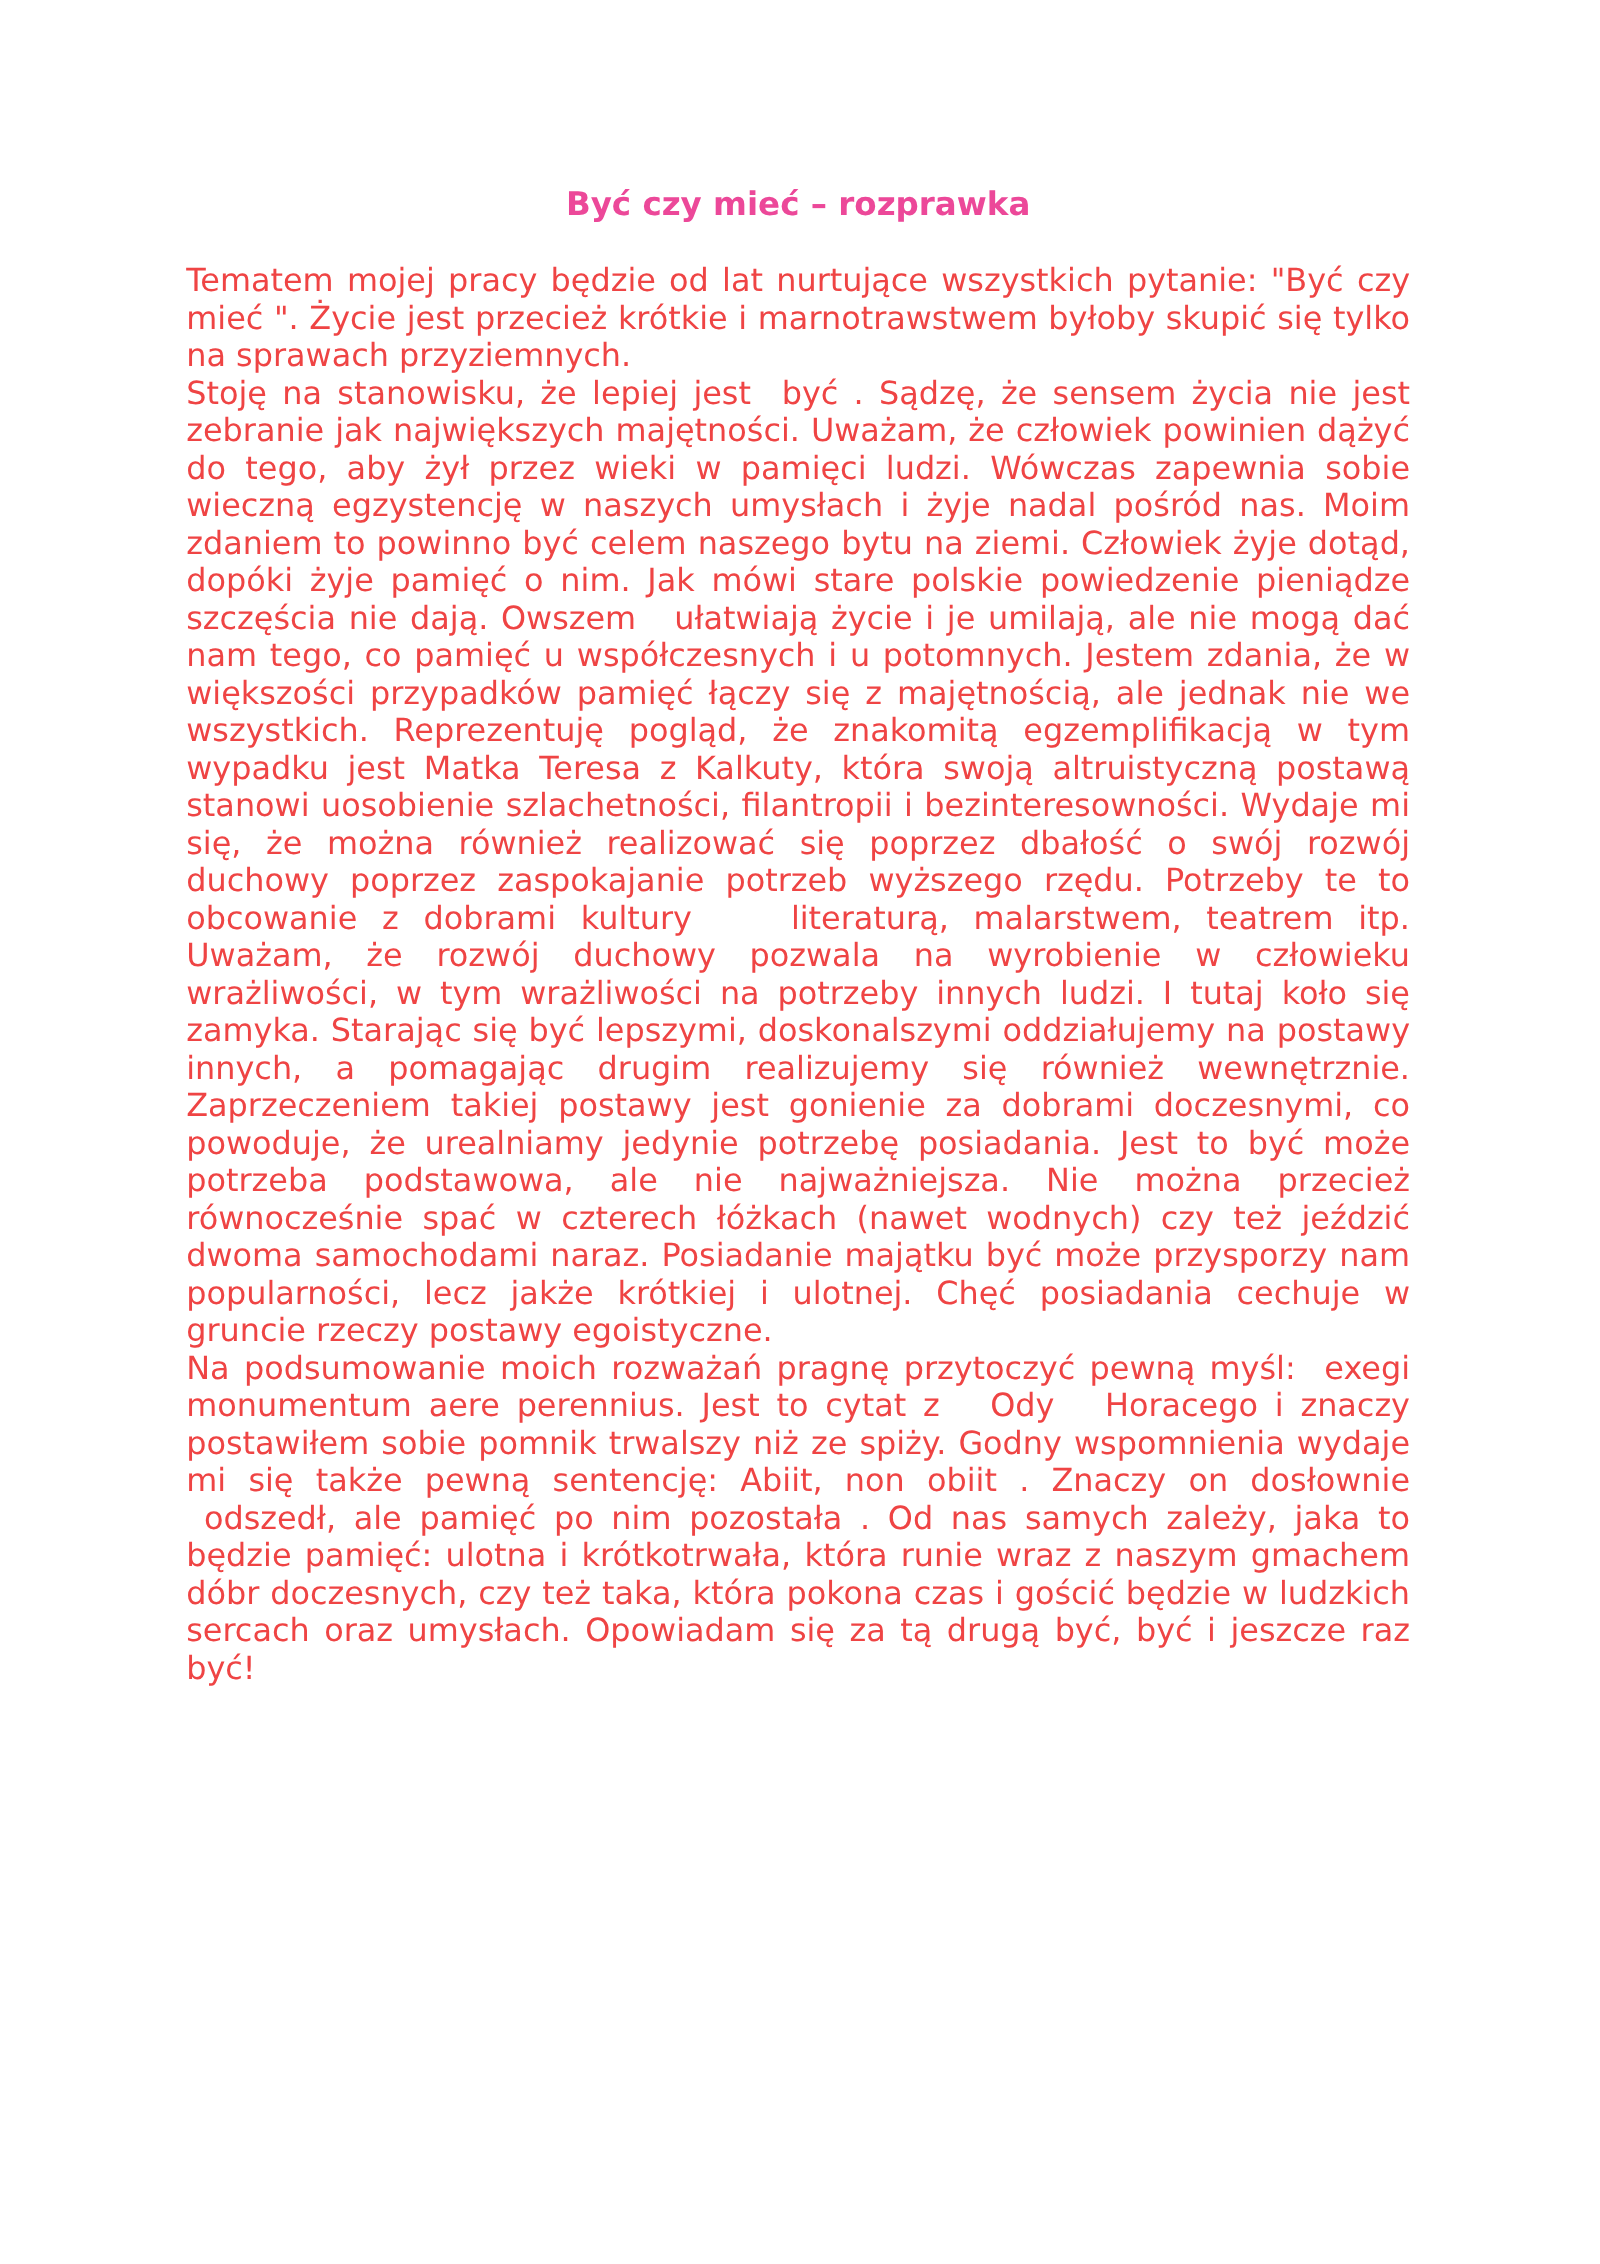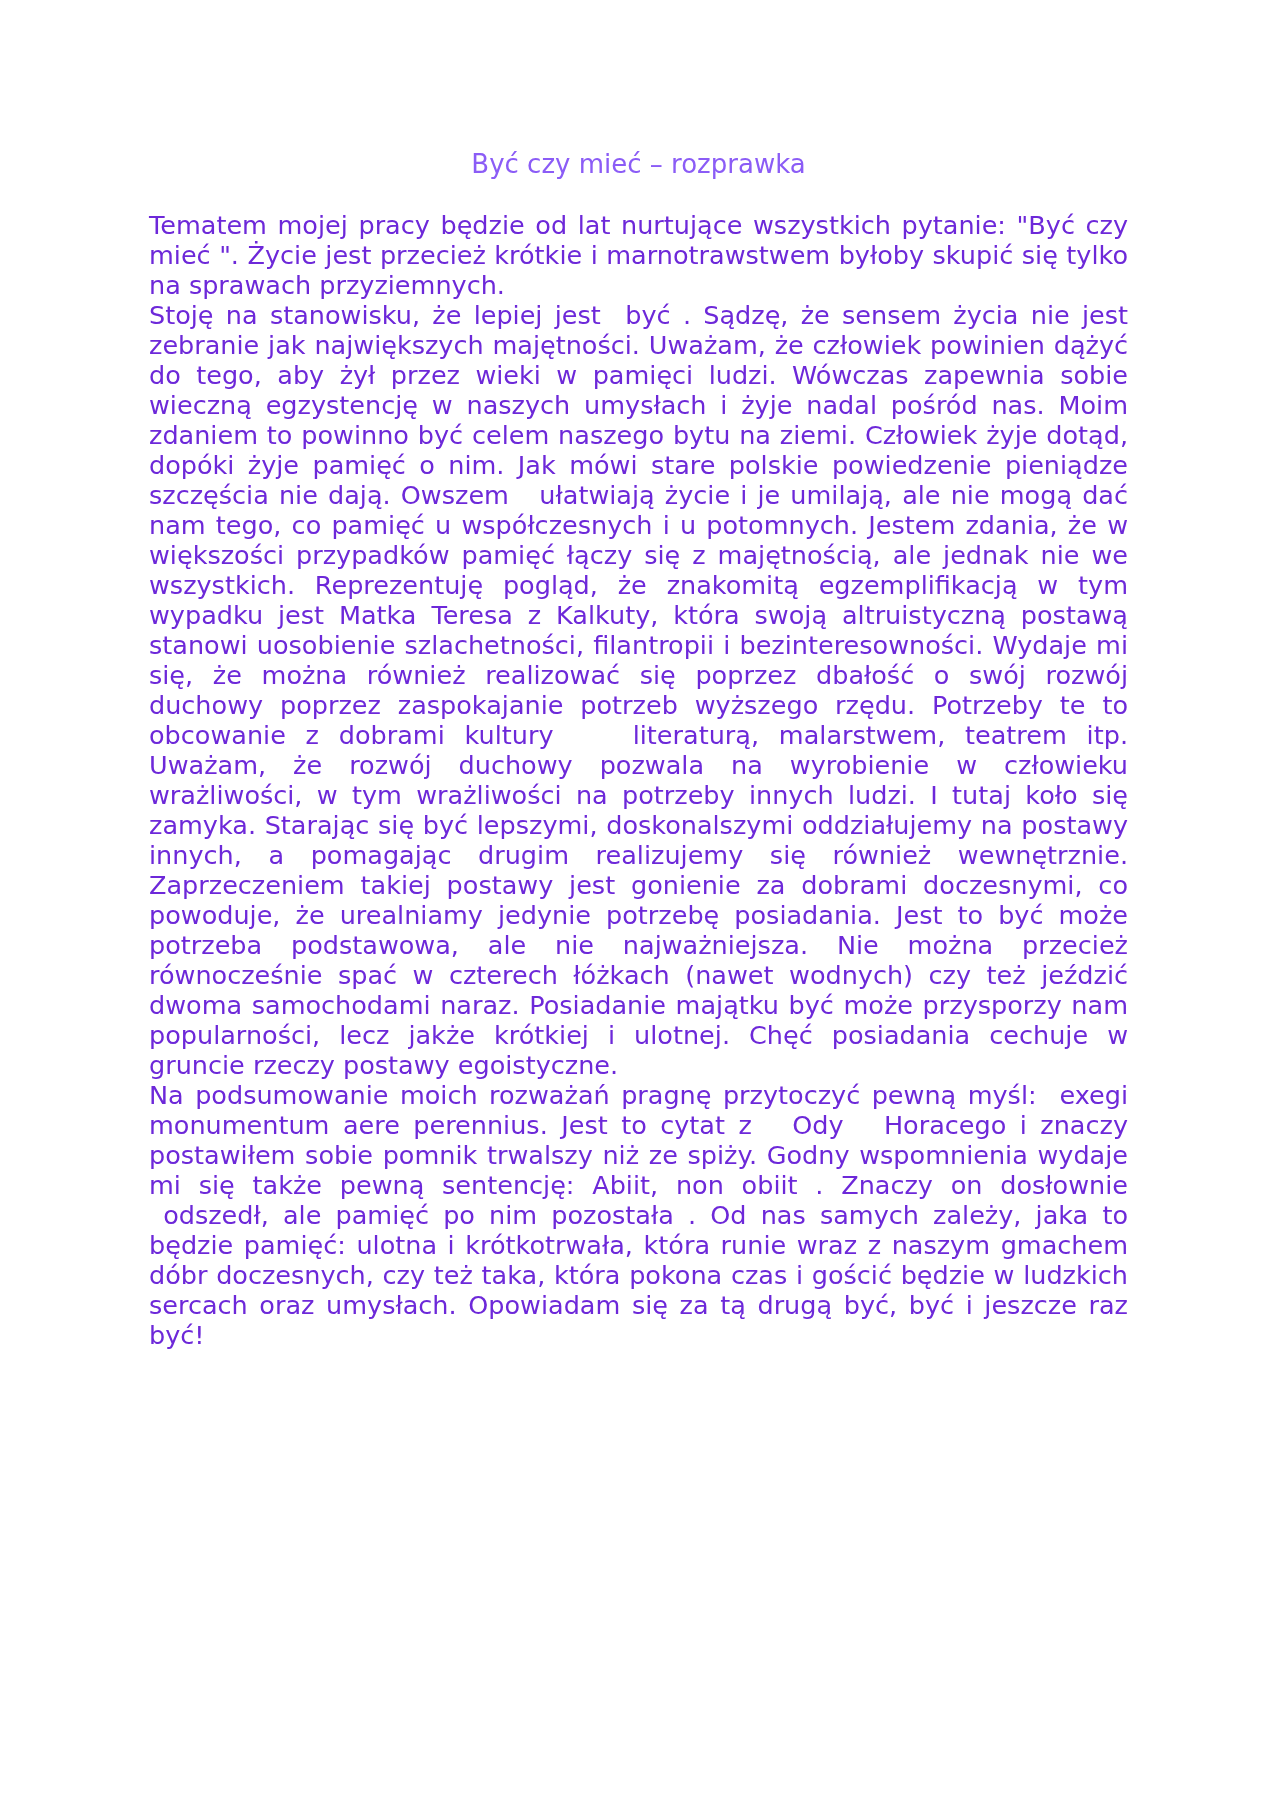--- a/index.html
+++ b/index.html
@@ -24,33 +24,33 @@
   .content {
     position: absolute;
     left: 149px;
     top: 149px;
     width: 979px;
   }
   .title {
     font-family: "DejaVu Sans", sans-serif;
     font-size: 26px;
     line-height: 30px;
-    font-weight: 400;
+    font-weight: 700;
     text-align: center;
     margin: 0 0 31px 0;
-    color: #8b5cf6;
+    color: #ec4899;
   }
   .para {
     font-family: "DejaVu Sans", sans-serif;
     font-size: 25.5px;
     line-height: 30px;
     text-align: justify;
     margin: 0;
     padding: 0;
-    color: #6d28d9;
+    color: #ef4444;
   }
 </style>
 </head>
 <body>
 
 <div class="page">
   <div class="content">
     <h1 class="title">Być czy mieć – rozprawka</h1>
     <p class="para">Tematem mojej pracy będzie od lat nurtujące wszystkich pytanie: "Być czy mieć ". Życie jest przecież krótkie i marnotrawstwem byłoby skupić się tylko na sprawach przyziemnych.</p>
     <p class="para">Stoję na stanowisku, że lepiej jest &nbsp;być&nbsp;. Sądzę, że sensem życia nie jest zebranie jak największych majętności. Uważam, że człowiek powinien dążyć do tego, aby żył przez wieki w pamięci ludzi. Wówczas zapewnia sobie wieczną egzystencję w naszych umysłach i żyje nadal pośród nas. Moim zdaniem to powinno być celem naszego bytu na ziemi. Człowiek żyje dotąd, dopóki żyje pamięć o nim. Jak mówi stare polskie powiedzenie pieniądze szczęścia nie dają. Owszem &nbsp; ułatwiają życie i je umilają, ale nie mogą dać nam tego, co pamięć u współczesnych i u potomnych. Jestem zdania, że w większości przypadków pamięć łączy się z majętnością, ale jednak nie we wszystkich. Reprezentuję pogląd, że znakomitą egzemplifikacją w tym wypadku jest Matka Teresa z Kalkuty, która swoją altruistyczną postawą stanowi uosobienie szlachetności, filantropii i bezinteresowności. Wydaje mi się, że można również realizować się poprzez dbałość o swój rozwój duchowy poprzez zaspokajanie potrzeb wyższego rzędu. Potrzeby te to obcowanie z dobrami kultury &nbsp; &nbsp;literaturą, malarstwem, teatrem itp. Uważam, że rozwój duchowy pozwala na wyrobienie w człowieku wrażliwości, w tym wrażliwości na potrzeby innych ludzi. I tutaj koło się zamyka. Starając się być lepszymi, doskonalszymi oddziałujemy na postawy innych, a pomagając drugim realizujemy się również wewnętrznie. Zaprzeczeniem takiej postawy jest gonienie za dobrami doczesnymi, co powoduje, że urealniamy jedynie potrzebę posiadania. Jest to być może potrzeba podstawowa, ale nie najważniejsza. Nie można przecież równocześnie spać w czterech łóżkach (nawet wodnych) czy też jeździć dwoma samochodami naraz. Posiadanie majątku być może przysporzy nam popularności, lecz jakże krótkiej i ulotnej. Chęć posiadania cechuje w gruncie rzeczy postawy egoistyczne.</p>

